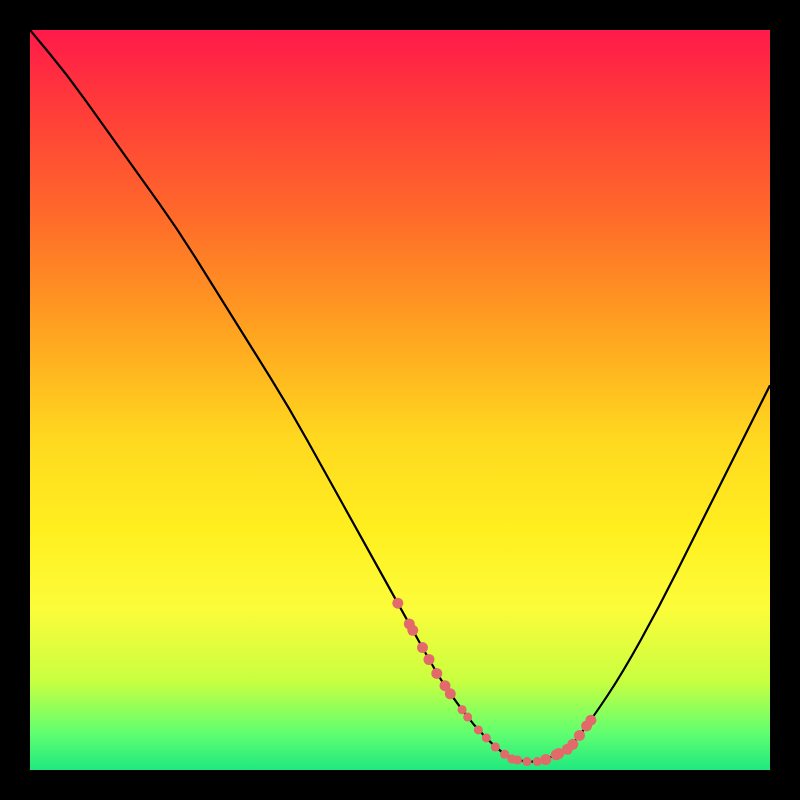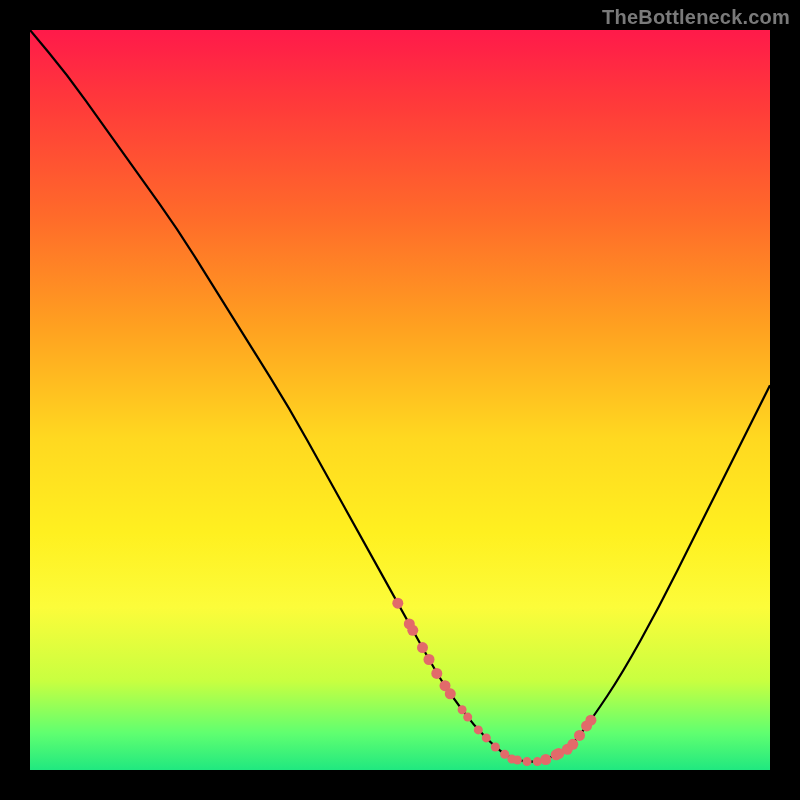--- a/index.html
+++ b/index.html
@@ -62,21 +62,20 @@
     font-weight: 600;
     letter-spacing: 0.2px;
     user-select: none;
   }
 </style>
 </head>
 <body>
 
 <div class="frame">
 
-  <div class="watermark">TheBottleneck.com</div>
 
   <div class="plot-wrap">
     <div class="gradient-bg"></div>
 
     <svg class="curve" viewBox="0 0 740 740" preserveAspectRatio="none">
       <path id="main-curve" fill="none" stroke="#000000" stroke-width="2.2" d="M 0.0 0.0 Q 0.0 0.0 18.5 22.2 Q 37.0 44.4 55.5 70.3 Q 74.0 96.2 92.5 122.1 Q 111.0 148.0 129.5 173.9 Q 148.0 199.8 166.5 229.4 Q 185.0 259.0 203.5 288.6 Q 222.0 318.2 240.5 347.8 Q 259.0 377.4 277.5 410.7 Q 296.0 444.0 314.5 477.3 Q 333.0 510.6 351.5 543.9 Q 370.0 577.2 388.5 610.5 Q 407.0 643.8 414.4 654.9 Q 421.8 666.0 432.9 680.8 Q 444.0 695.6 455.1 706.7 Q 466.2 717.8 473.6 723.3 Q 481.0 728.9 492.1 730.8 Q 503.2 732.6 510.6 730.8 Q 518.0 728.9 529.1 723.3 Q 540.2 717.8 551.3 703.0 Q 562.4 688.2 577.2 666.0 Q 592.0 643.8 610.5 610.5 Q 629.0 577.2 647.5 540.2 Q 666.0 503.2 684.5 466.2 Q 703.0 429.2 721.5 392.2 T 740.0 355.2"></path>
       <g id="markers">
           <circle cx="367.8" cy="573.2" r="5.5" fill="#e26a6a"></circle>
           <circle cx="379.3" cy="593.9" r="5.5" fill="#e26a6a"></circle>
           <circle cx="382.8" cy="600.3" r="5.5" fill="#e26a6a"></circle>

